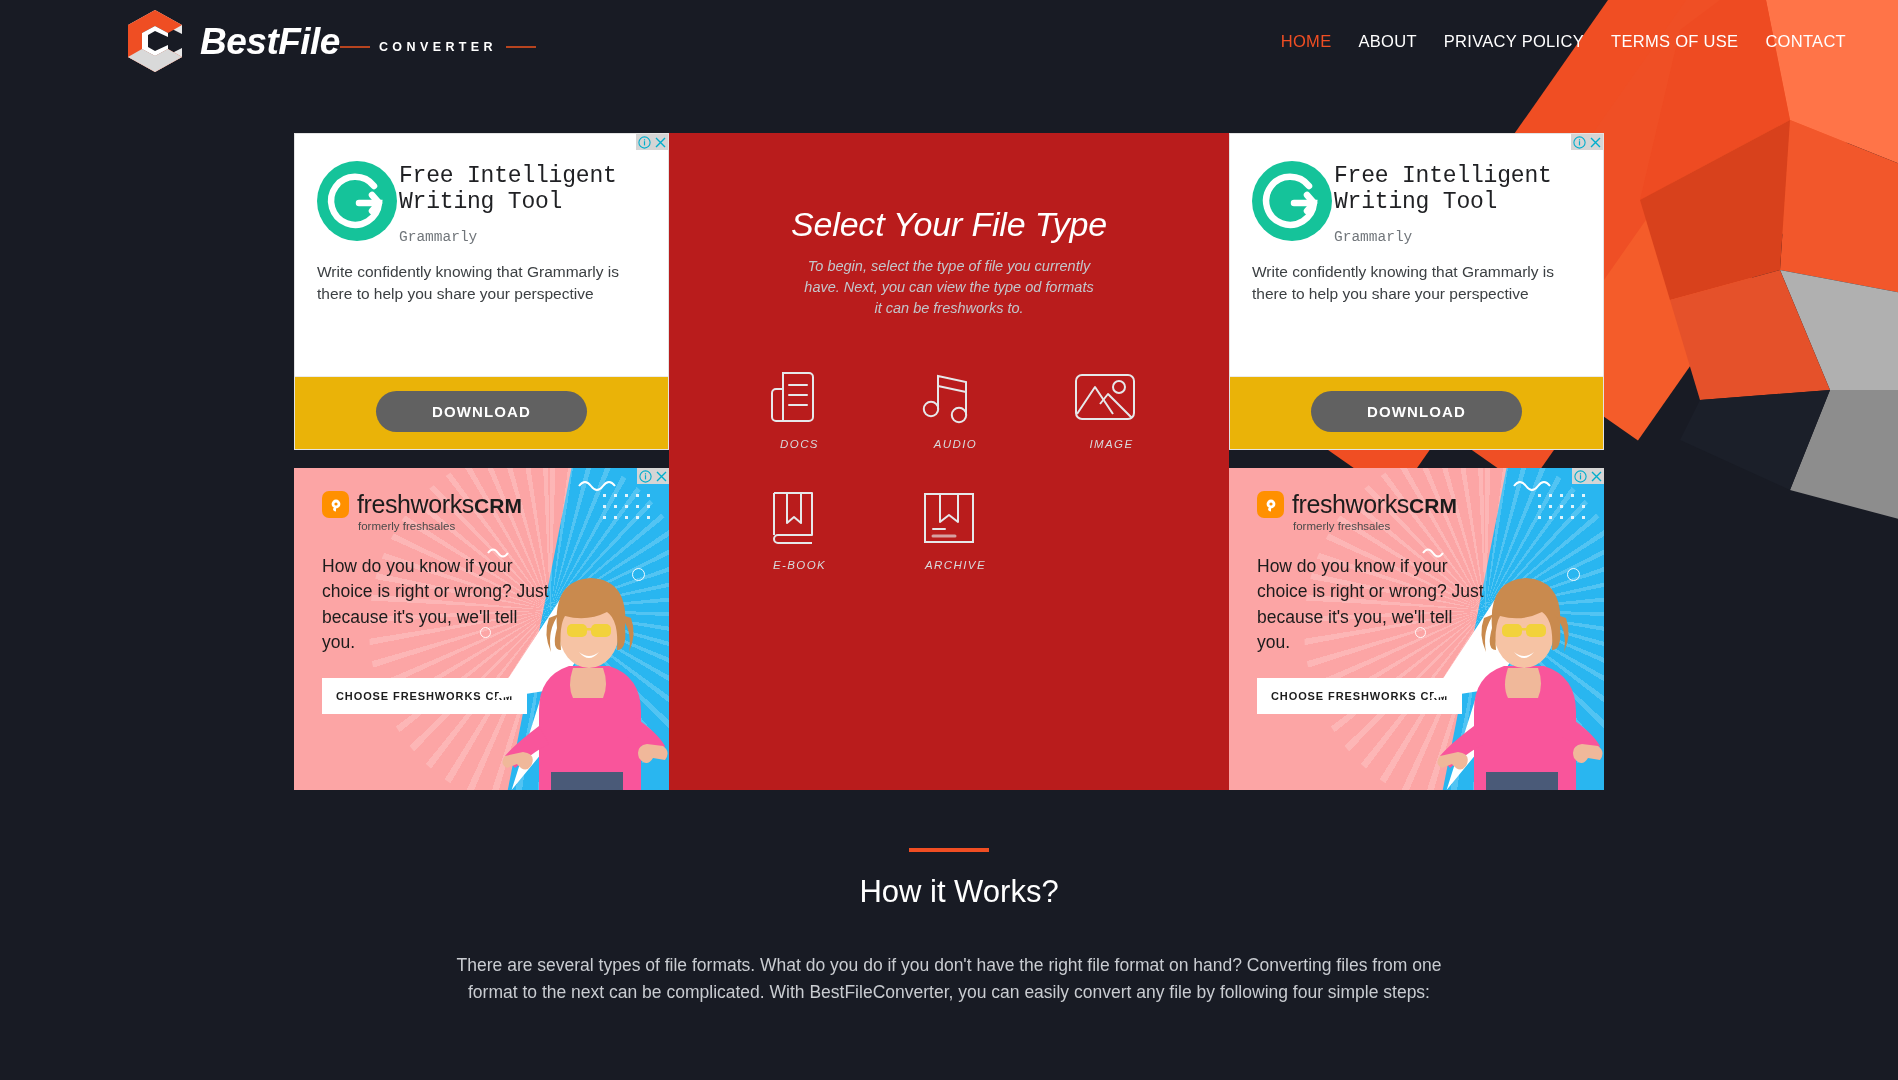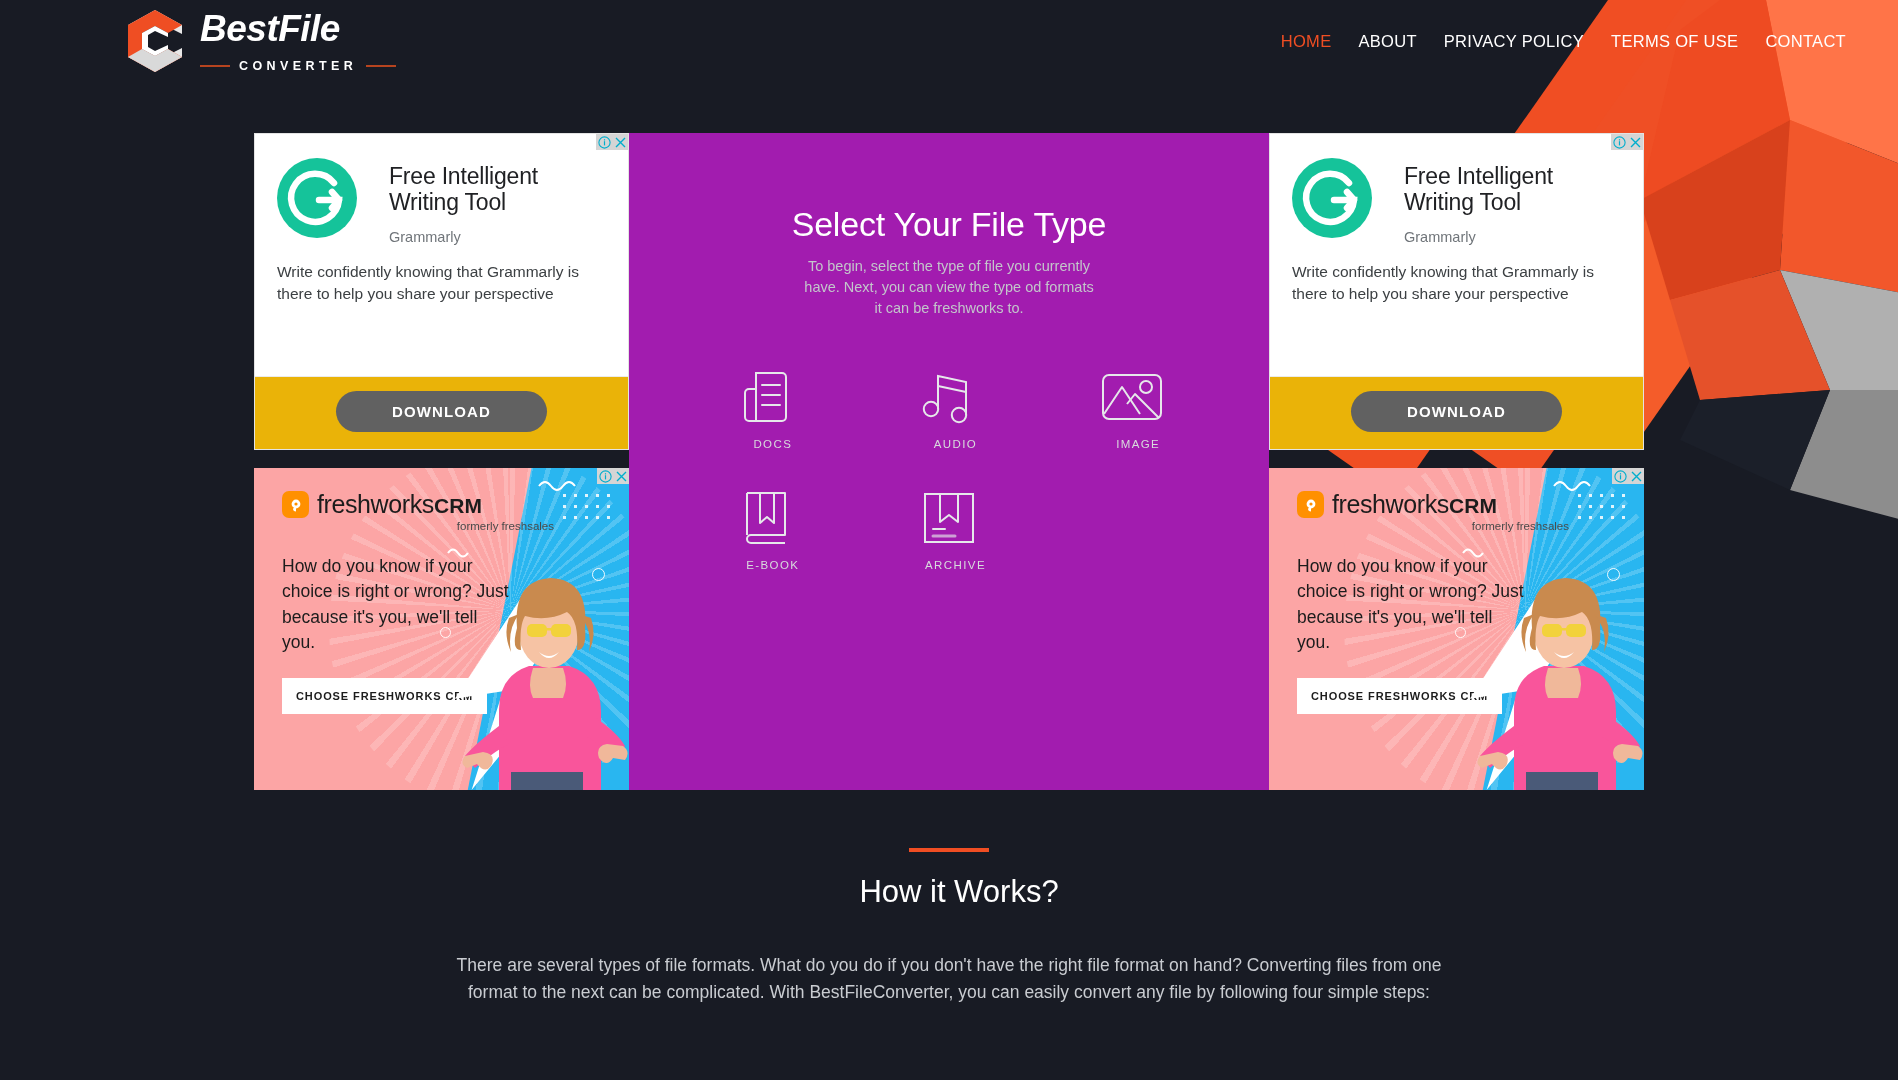--- a/index.html
+++ b/index.html
@@ -17,21 +17,21 @@
   .s2 { left:1840px; top:-220px; width:150px; height:760px; background:#ef4f25; }
   .s3 { left:2010px; top:-300px; width:120px; height:820px; background:#f45c2a; }
 
   .poly { position:absolute; }
 
   
   .header { position:relative; z-index:5; height:82px; display:flex; align-items:center;
             justify-content:space-between; padding:0 52px 0 128px; }
   .logo { display:flex; align-items:center; gap:18px; }
   .logo-mark { width:54px; height:62px; flex:none; }
-  .logo-text { display:flex; flex-direction:column; }
+  .logo-text { display:flex; flex-direction:row; }
   .logo-title { font-size:37px; font-weight:bold; font-style:italic; color:#ffffff;
                 letter-spacing:-0.5px; line-height:1; }
   .logo-sub { display:flex; align-items:center; gap:9px; margin-top:12px; }
   .logo-sub .dash { width:30px; height:2px; background:#b7441f; display:block; }
   .logo-sub .word { font-size:12.5px; letter-spacing:4.4px; color:#ffffff; font-weight:bold; }
 
   .nav { display:flex; align-items:center; gap:27px; }
   .nav a { color:#ffffff; font-size:16.5px; text-decoration:none; letter-spacing:.3px;
            white-space:nowrap; }
   .nav a.active { color:#f04e23; }
@@ -41,21 +41,21 @@
           gap:0; padding:0 0 0 0; margin-top:51px; }
   .col { display:flex; flex-direction:column; gap:18px; }
   .ad { position:relative; width:375px; background:#fff; }
   .ad-choices { position:absolute; top:0; right:0; display:flex; z-index:3; }
   .ad-choices .ic { width:16px; height:16px; background:#d5d5d5; display:flex;
                     align-items:center; justify-content:center; }
   .ad-choices .ic svg { display:block; }
 
   
   .gram { height:317px; display:flex; flex-direction:column; border:1px solid #e3e3e3; }
-  .gram-top { padding:24px 22px 0 22px; display:flex; gap:32px; align-items:flex-start; }
+  .gram-top { padding:24px 22px 0 22px; display:flex; gap:2px; align-items:center;font-family:Liberation Mono, monospace; }
   .gram-logo { width:80px; height:80px; border-radius:50%; background:#15c39a;
                flex:none; position:relative; }
   .gram-head { padding-top:6px; }
   .gram-title { font-size:23px; line-height:1.12; color:#202124; font-weight:500;
                 letter-spacing:-.2px; }
   .gram-brand { font-size:14.5px; color:#70757a; margin-top:13px; }
   .gram-body { padding:16px 22px 0 22px; font-size:15.5px; line-height:1.43;
                color:#3c4043; }
   .gram-foot { margin-top:auto; background:#eab308; padding:14px 0 17px 0;
                display:flex; justify-content:center; border-top:1px solid #ebebeb; }
@@ -70,39 +70,39 @@
   .fw-rays { position:absolute; right:-30px; top:-20px; width:330px; height:360px;
              border-radius:50%; opacity:.35;
              background:repeating-conic-gradient(from 0deg at 55% 45%,
                rgba(255,255,255,.55) 0deg 2deg, rgba(255,255,255,0) 2deg 7deg); }
   .fw-content { position:relative; z-index:2; padding:22px 0 0 28px; width:300px; }
   .fw-logo-row { display:flex; align-items:center; gap:8px; }
   .fw-badge { width:27px; height:27px; border-radius:7px; background:#ff9000;
               display:flex; align-items:center; justify-content:center; flex:none; }
   .fw-name { font-size:25px; color:#1c1c1c; font-weight:400; letter-spacing:-.4px; }
   .fw-name b { font-weight:bold; font-size:21px; letter-spacing:.2px; }
-  .fw-tag { font-size:11.5px; color:#4a4a4a; margin:1px 0 0 36px;text-align:right; }
+  .fw-tag { font-size:11.5px; color:#4a4a4a; margin:1px 0 0 36px; }
   .fw-copy { margin-top:22px; font-size:17.5px; line-height:1.45; color:#1c1c1c;
              font-weight:500; width:230px; }
   .fw-cta { margin-top:22px; background:#fff; display:inline-block;
             padding:12px 14px; font-size:11px; font-weight:bold; letter-spacing:.9px;
             color:#1c1c1c; cursor:pointer; }
   .fw-bolt { position:absolute; left:196px; bottom:0; width:120px; height:190px;
              background:#fff; z-index:2;
              clip-path:polygon(58% 0, 100% 2%, 62% 42%, 96% 40%, 18% 100%, 44% 48%, 4% 52%); }
   .fw-girl { position:absolute; right:-6px; bottom:0; width:176px; height:250px; z-index:3; }
   .fw-dots { position:absolute; right:12px; top:22px; width:58px; height:34px; z-index:2;
              background-image:radial-gradient(#ffffff 1.6px, transparent 1.7px);
              background-size:11px 11px; opacity:.85; }
   .fw-squig { position:absolute; z-index:2; }
   .fw-ring { position:absolute; border:1.6px solid rgba(255,255,255,.9);
              border-radius:50%; z-index:2; }
 
   
-  .center { width:640px; background:#a21caf; padding:72px 0 0 0; }
+  .center { width:560px; background:#b91c1c; padding:72px 0 0 0;font-style:italic; }
   .center h1 { text-align:center; font-size:34px; font-weight:400; color:#ffffff;
                letter-spacing:-.2px; }
   .center p.sub { text-align:center; font-size:14.5px; line-height:1.45; color:#c3c6cb;
                   margin:12px auto 0 auto; width:296px; }
   .grid { display:grid; grid-template-columns:repeat(3,1fr); row-gap:40px;
           margin:50px 46px 0 46px; }
   .tile { display:flex; flex-direction:column; align-items:center; cursor:pointer; }
   .tile .glyph { height:56px; display:flex; align-items:center; justify-content:center; }
   .tile .lbl { margin-top:13px; font-size:11.5px; letter-spacing:1.4px; color:#d8dadd;padding-left:13px; }
 

